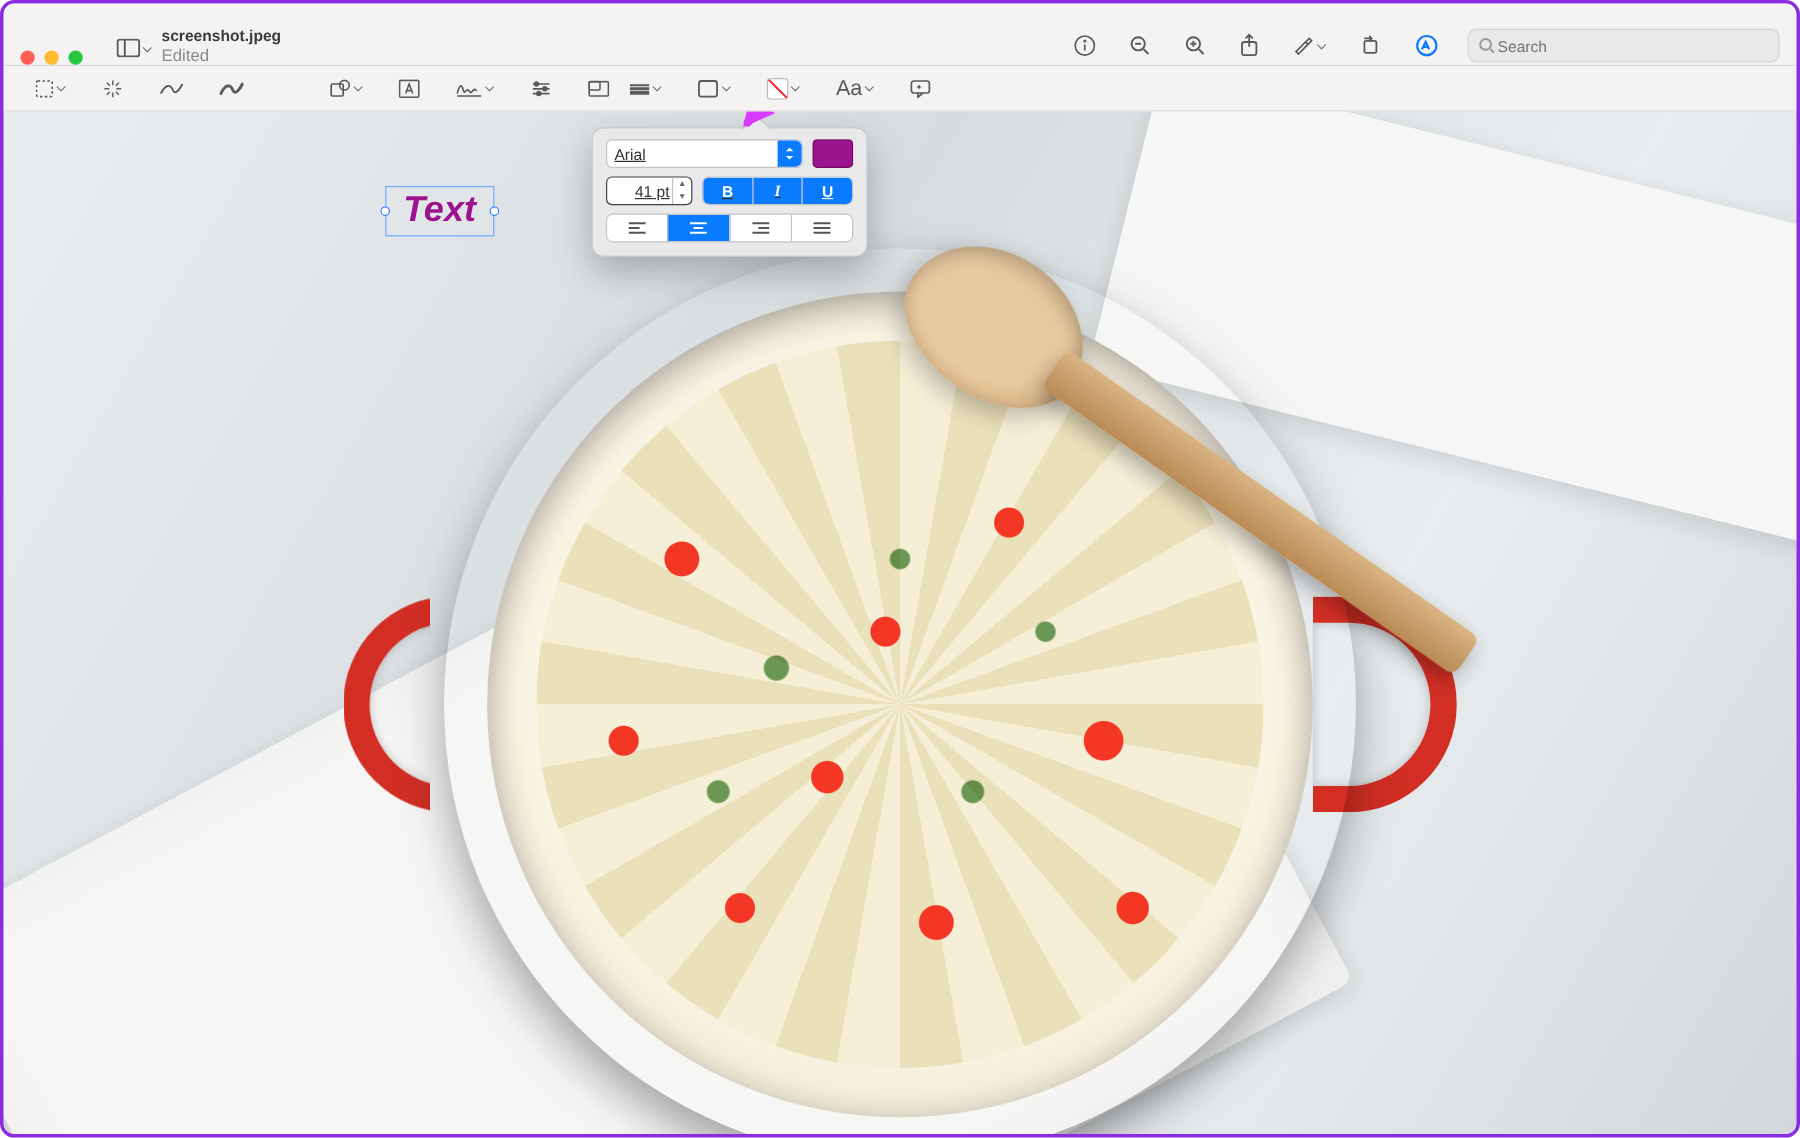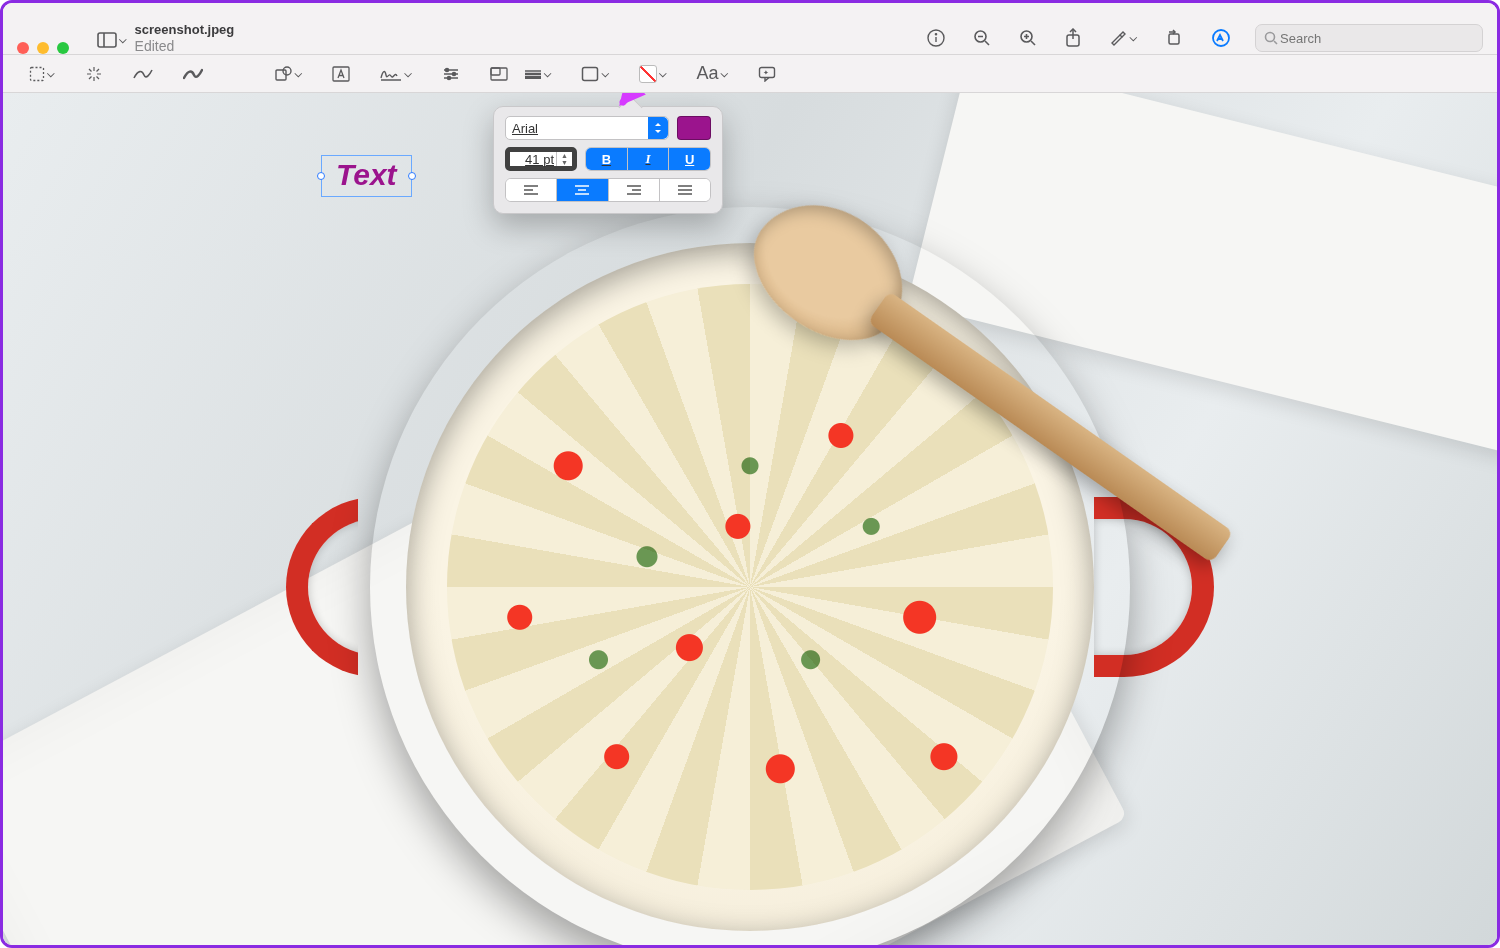--- a/index.html
+++ b/index.html
@@ -32,21 +32,21 @@
   .tb-btn svg { display:block; }
   .drop-caret::after { content:"⌵"; font-size:10px; color:var(--icon-gray); margin-left:2px; font-weight:600; }
 
   .file-info { display:flex; flex-direction:column; line-height:1.15; margin-left:4px; }
   .file-name { font-weight:600; font-size:13px; color:#3b3b3d; }
   .file-sub  { font-size:14px; color:#8a8a8c; }
 
   .titlebar-spacer { flex:1; }
   .titlebar-right { display:flex; align-items:center; gap:20px; }
   .search-field {
-    display:flex; align-items:center; background:var(--search-bg); border:1px solid #d4d2d3; border-radius:7px; height:28px; width:228px; padding:0 8px; color:#8a8a8c;
+    display:flex; align-items:center; background:var(--search-bg); border:1px solid #d4d2d3; border-radius:7px; height:28px; width:260px; padding:0 8px; color:#8a8a8c;
   }
   .search-field input { border:none; background:transparent; outline:none; font-size:13px; flex:1; color:#555; }
   .markup-circle { color:var(--accent-blue); }
 
   
   .markup-bar {
     height:38px; background:var(--toolbar-bg); border-bottom:1px solid var(--toolbar-border);
     display:flex; align-items:center; padding:0 18px; gap:0;
     color:var(--icon-gray);
   }
@@ -171,21 +171,21 @@
     content:""; position:absolute; top:-8px; left:56%; width:16px; height:16px; background:var(--popover-bg);
     border-left:1px solid var(--popover-border); border-top:1px solid var(--popover-border); transform:rotate(45deg);
   }
   .pv-row { display:flex; gap:8px; align-items:center; }
   .pv-select {
     flex:1; height:24px; background:#fff; border:1px solid #c3c2c4; border-radius:5px; display:flex; align-items:center; padding:0 6px; font-size:13px; position:relative;
   }
   .pv-select .end-cap { position:absolute; right:0; top:0; bottom:0; width:20px; background:var(--accent-blue); border-radius:0 5px 5px 0; display:flex; flex-direction:column; align-items:center; justify-content:center; color:#fff; }
   .pv-swatch { width:34px; height:24px; border-radius:4px; background:var(--text-color-purple); border:1px solid rgba(0,0,0,.3); }
   .pv-size {
-    width:72px; height:24px; background:#fff; border:5px solid #404040; border-radius:5px; display:flex; align-items:center; justify-content:flex-end; padding:0 18px 0 6px; position:relative; font-size:13px;
+    width:72px; height:24px; background:#fff; border:1px solid #404040; border-radius:5px; display:flex; align-items:center; justify-content:flex-end; padding:0 18px 0 6px; position:relative; font-size:13px;
   }
   .pv-size .stepper { position:absolute; right:0; top:0; bottom:0; width:16px; border-left:1px solid #c3c2c4; display:flex; flex-direction:column; }
   .pv-size .stepper span{ flex:1; display:flex; align-items:center; justify-content:center; font-size:7px; color:#666;}
   .seg { display:flex; border:1px solid #c3c2c4; border-radius:6px; overflow:hidden; background:#fff; height:24px; flex:1; }
   .seg button { flex:1; border:none; background:#fff; color:#444; font-size:13px; display:flex; align-items:center; justify-content:center; }
   .seg button + button { border-left:1px solid #c3c2c4; }
   .seg button.on { background:var(--accent-blue); color:#fff; }
   .seg.biu button { background:var(--accent-blue); color:#fff; font-weight:700; }
   .seg.biu button:nth-child(2){ font-style:italic; font-family:Georgia,serif; }
   .seg.biu button:nth-child(3){ text-decoration:underline; }

